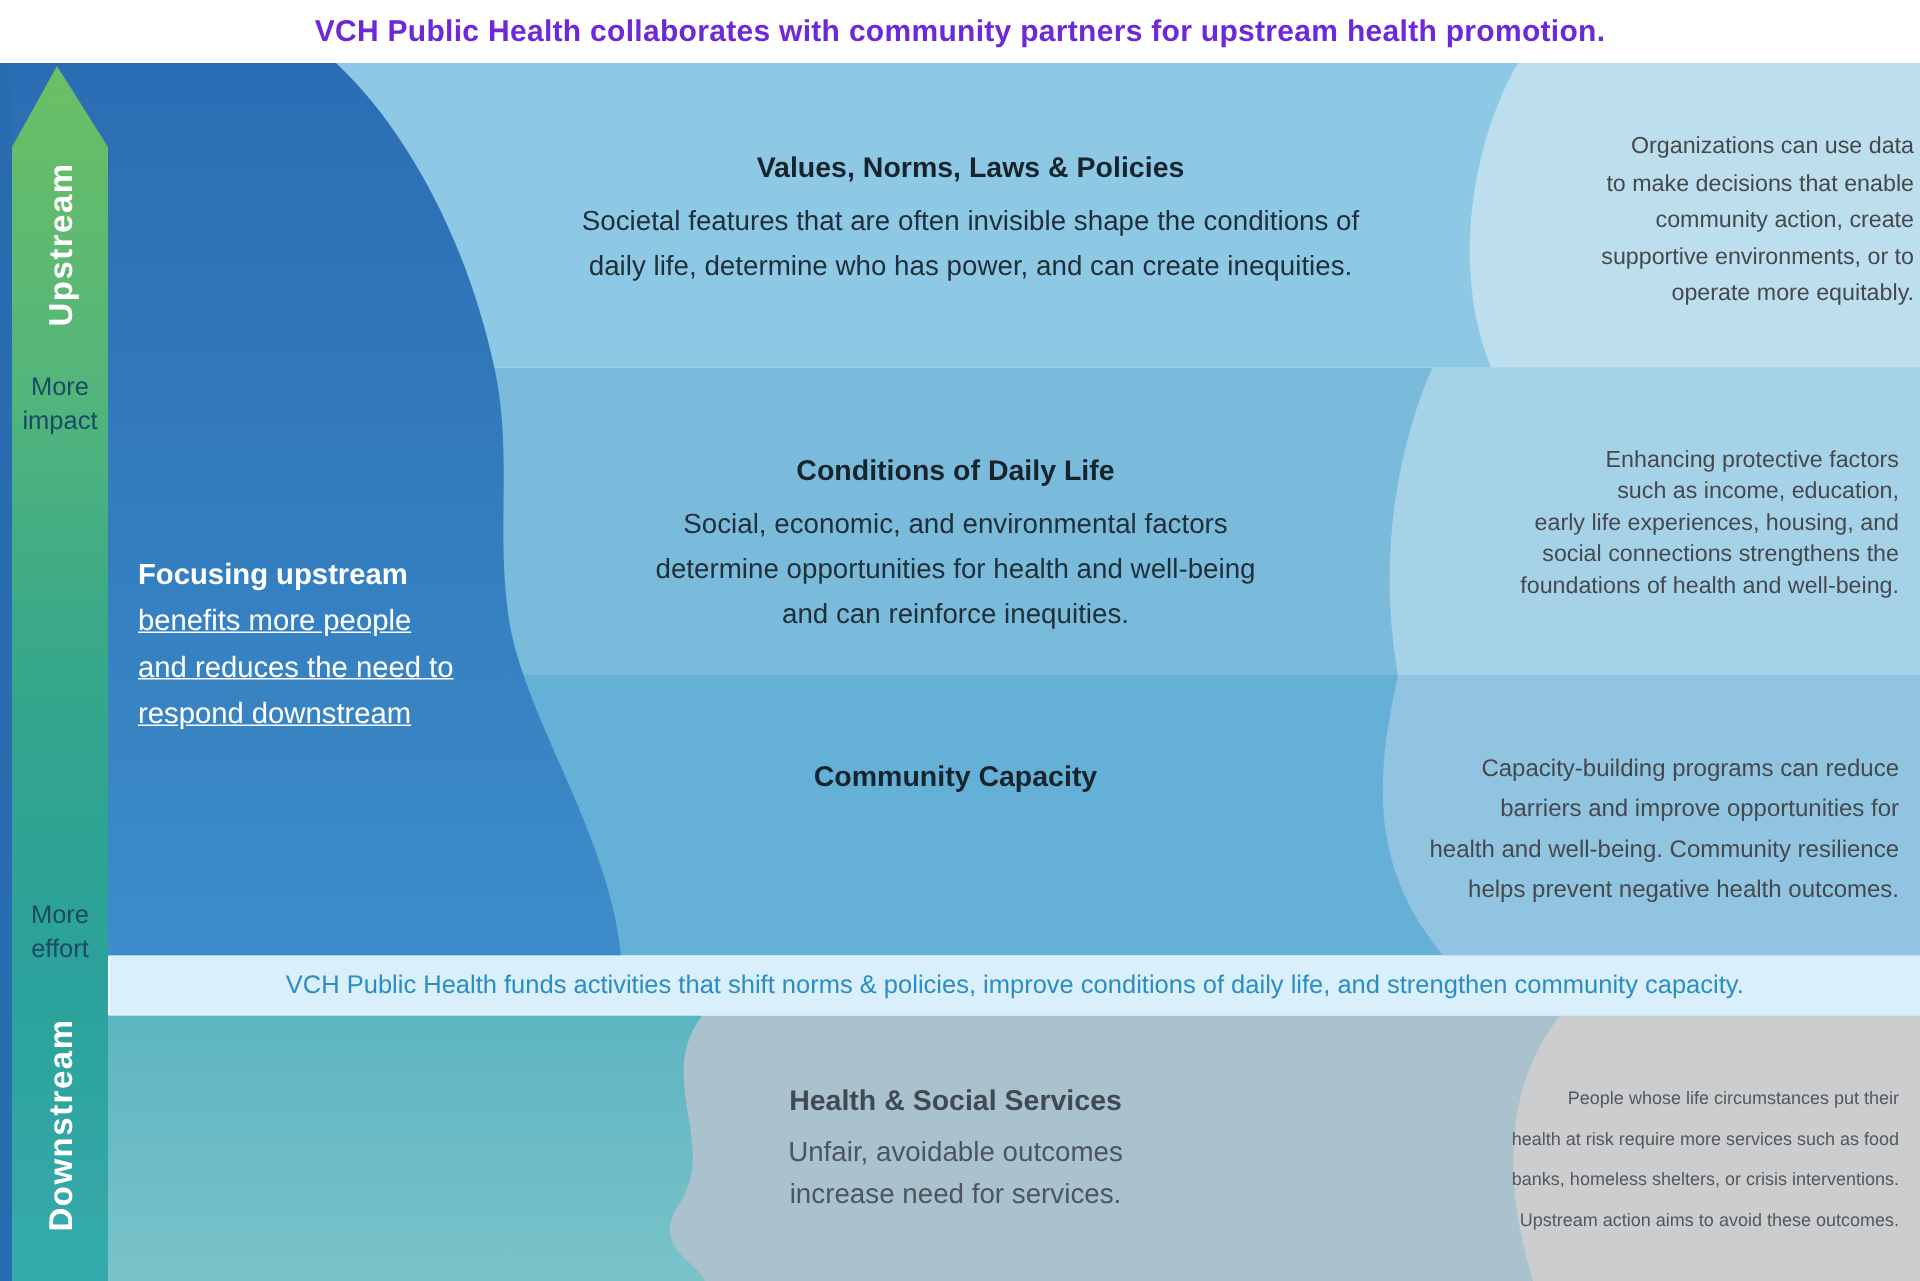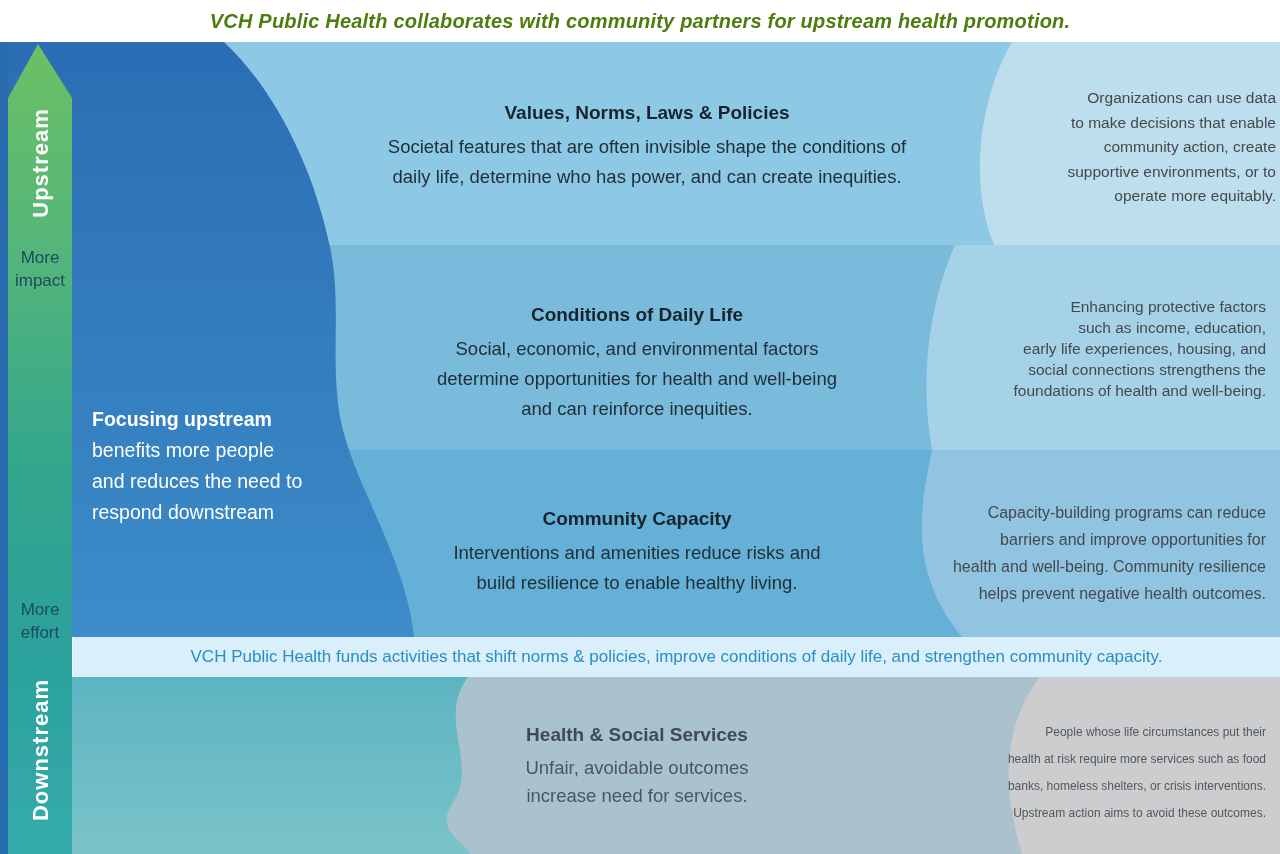--- a/index.html
+++ b/index.html
@@ -1,45 +1,45 @@
 <!DOCTYPE html>
 <html><head>
 <meta charset="utf-8">
 <style>
   html,body{margin:0;padding:0;background:#ffffff;}
   .page{position:relative;width:1280px;height:854px;background:#ffffff;
         font-family:"Liberation Sans",sans-serif;overflow:hidden;}
 
   .header{position:absolute;top:0;left:0;width:1280px;height:42px;background:#ffffff;
           display:flex;align-items:center;justify-content:center;}
-  .header-title{font-size:20px;font-weight:bold;color:#4d7c0f;letter-spacing:.2px;font-style:italic;}
+  .header-title{font-size:20px;font-weight:bold;color:#6d28d9;letter-spacing:.2px;}
 
   svg.bg{position:absolute;top:42px;left:0;display:block;}
 
   .center-block{position:absolute;text-align:center;}
   .band-title{font-size:19px;line-height:26px;font-weight:bold;color:#17242d;margin-bottom:6px;}
   .band-body{font-size:18.5px;line-height:30px;color:#20303a;white-space:pre-line;}
 
   .note{position:absolute;text-align:right;color:#45494e;white-space:pre-line;}
   #band1-note{right:4px;top:86px;width:320px;font-size:15.5px;line-height:24.5px;}
   #band2-note{right:14px;top:296px;width:340px;font-size:15.5px;line-height:21px;}
   #band3-note{right:14px;top:499px;width:420px;font-size:16px;line-height:27px;}
   #band4-note{right:14px;top:719px;width:450px;font-size:12px;line-height:27px;color:#54585c;}
 
   #band1-text{left:297px;top:100px;width:700px;}
   #band2-text{left:287px;top:302px;width:700px;}
   #band3-text{left:287px;top:506px;width:700px;text-align:center;}
   #band4-text{left:287px;top:722px;width:700px;}
   #band4-text .band-title{color:#3f4a52;}
   #band4-text .band-body{color:#4c565e;line-height:28px;}
 
-  .focus{position:absolute;left:92px;top:404px;width:280px;color:#ffffff;
+  .focus{position:absolute;left:92px;top:368px;width:280px;color:#ffffff;
          font-size:19.5px;line-height:31px;}
   .focus-title{font-weight:bold;}
-  .focus-body{white-space:pre-line;}
+  .focus-body{white-space:pre-line;text-decoration:underline;}
 
   .banner{position:absolute;left:73px;top:637px;width:1207px;height:40px;
           display:flex;align-items:center;justify-content:center;}
   .banner-text{font-size:17px;color:#2b8dc2;}
 
   .v-label{position:absolute;color:#ffffff;font-weight:bold;font-size:22px;letter-spacing:1px;
            white-space:nowrap;transform:translate(-50%,-50%) rotate(-90deg);}
   #upstream-label{left:41px;top:163px;}
   #downstream-label{left:41px;top:750px;}
 
@@ -129,22 +129,20 @@
 
   <div class="focus">
     <div class="focus-title">Focusing upstream</div>
     <div class="focus-body">benefits more people
 and reduces the need to
 respond downstream</div>
   </div>
 
   <div class="center-block" id="band3-text">
     <div class="band-title">Community Capacity</div>
-    <div class="band-body">Interventions and amenities reduce risks and
-build resilience to enable healthy living.</div>
   </div>
   <div class="note" id="band3-note">Capacity-building programs can reduce
 barriers and improve opportunities for
 health and well-being. Community resilience
 helps prevent negative health outcomes.</div>
 
   <div class="banner">
     <div class="banner-text">VCH Public Health funds activities that shift norms &amp; policies, improve conditions of daily life, and strengthen community capacity.</div>
   </div>
 

